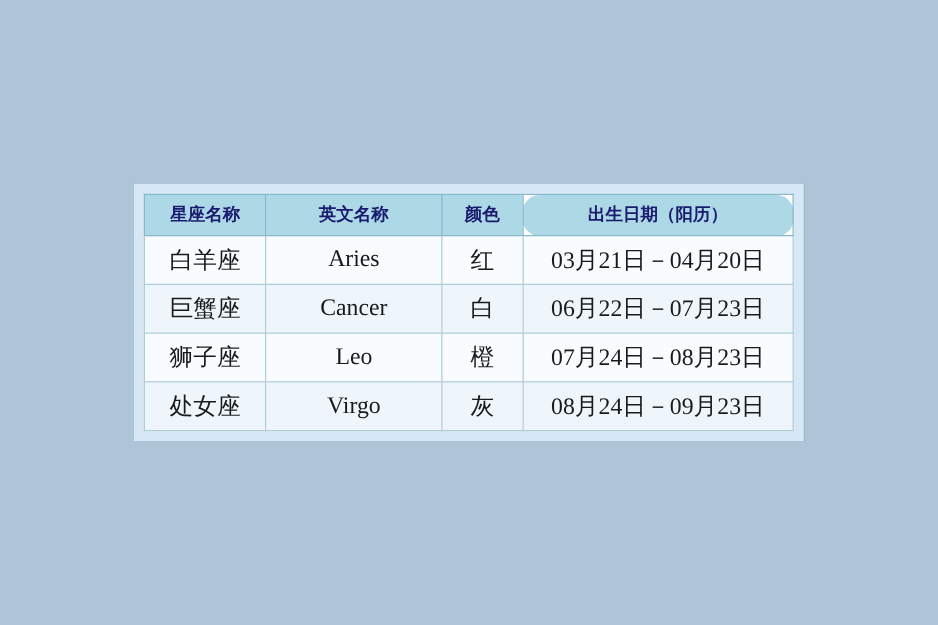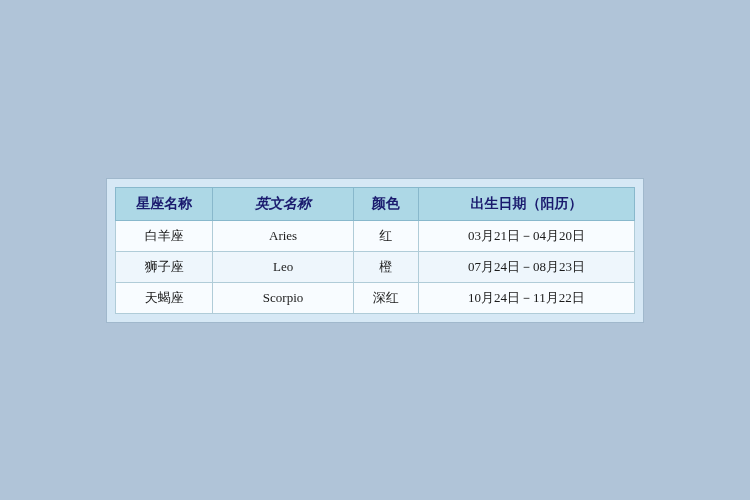--- a/index.html
+++ b/index.html
@@ -42,35 +42,35 @@
       color: #1a1a6e;
       font-weight: bold;
       font-size: 14px;
     }
 
     td {
       border: 1px solid #b0ccd8;
       padding: 6px 12px;
       text-align: center;
       color: #1a1a1a;
-      font-size: 13px;
+      font-size: 19px;
     }
 
     tbody tr:nth-child(odd) {
       background-color: #f8fcff;
     }
 
     tbody tr:nth-child(even) {
       background-color: #eef6fc;
     }
 
     .col-chinese { width: 90px; }
-    .col-english { width: 130px; font-style: italic; }
+    .col-english { width: 130px; }
     .col-color   { width: 60px; }
-    .col-date    { width: 200px; }
+    .col-date    { width: 200px; border-radius: 14px; }
   </style>
 </head>
 <body>
 
 <div class="table-container">
   <table>
     <thead>
       <tr>
         <th class="col-chinese">星座名称</th>
         <th class="col-english">英文名称</th>
@@ -79,26 +79,32 @@
       </tr>
     </thead>
     <tbody id="table-body">
     <tr>
           <td>白羊座</td>
           <td>Aries</td>
           <td>红</td>
           <td>03月21日－04月20日</td>
         </tr>
         <tr>
+          <td>巨蟹座</td>
+          <td>Cancer</td>
+          <td>白</td>
+          <td>06月22日－07月23日</td>
+        </tr>
+        <tr>
           <td>狮子座</td>
           <td>Leo</td>
           <td>橙</td>
           <td>07月24日－08月23日</td>
         </tr>
         <tr>
-          <td>天蝎座</td>
-          <td>Scorpio</td>
-          <td>深红</td>
-          <td>10月24日－11月22日</td>
+          <td>处女座</td>
+          <td>Virgo</td>
+          <td>灰</td>
+          <td>08月24日－09月23日</td>
         </tr>
       </tbody>
   </table>
 </div>
 
 </body></html>

